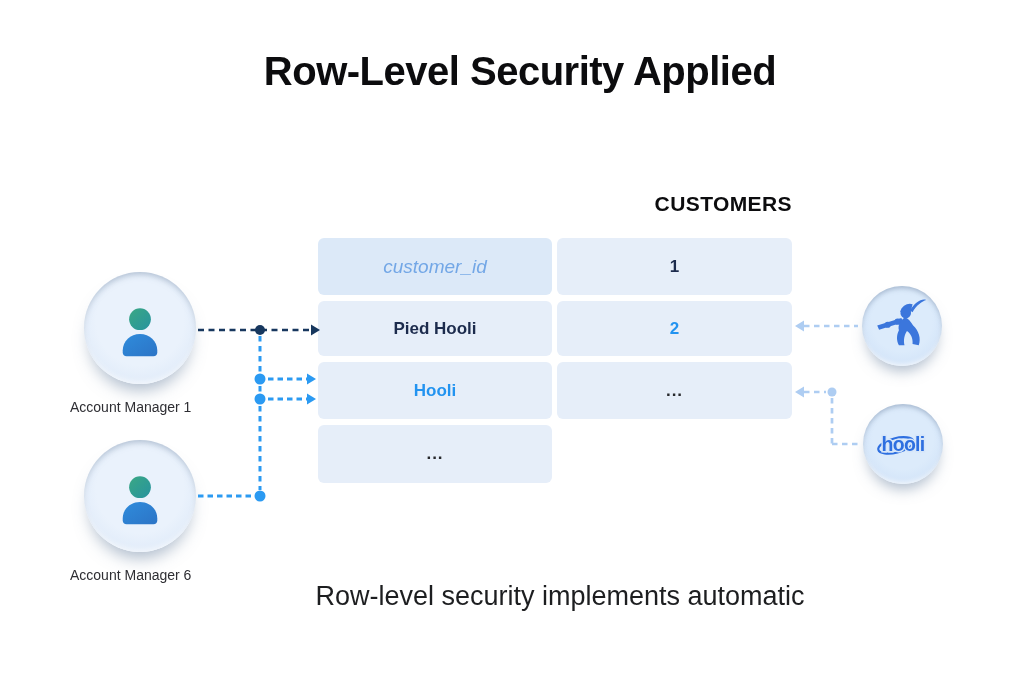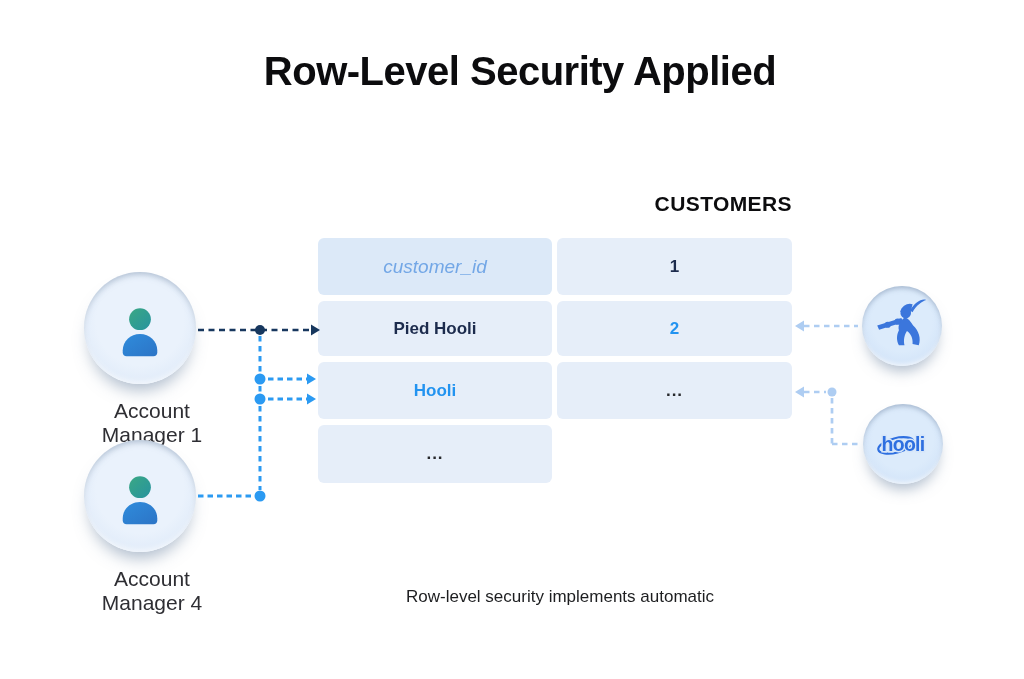--- a/index.html
+++ b/index.html
@@ -36,38 +36,38 @@
     background:radial-gradient(circle at 50% 44%, #eaf2fc 52%, #d6e4f6 100%);
     box-shadow:0 12px 16px -6px rgba(96,121,153,0.5),
                inset 0 4px 6px -2px rgba(126,146,172,0.55),
                inset 0 -3px 6px -2px rgba(255,255,255,0.9);
     display:flex; align-items:center; justify-content:center;
   }
   .avatar svg { margin-top:8px; }
   .avatar-1 { top:272px; left:84px; }
   .avatar-2 { top:440px; left:84px; }
   .actor-label {
-    position:absolute; left:70px; width:164px; text-align:center;
-    font-size:21px; color:var(--label-ink);
+    position:absolute; left:70px; width:164px; text-align:left;
+    font-size:14px; color:var(--label-ink);
   }
   .actor-label-1 { top:399px; }
   .actor-label-2 { top:567px; }
   .logo-circle {
     position:absolute; width:80px; height:80px; border-radius:50%;
     background:radial-gradient(circle at 50% 44%, #dcebfb 50%, #c9ddf6 100%);
     box-shadow:0 10px 14px -5px rgba(96,121,153,0.5),
                inset 0 3px 5px -1px rgba(120,140,168,0.55),
                inset 0 -3px 5px -2px rgba(255,255,255,0.9);
     display:flex; align-items:center; justify-content:center;
   }
   .logo-piedpiper { top:286px; left:862px; }
   .logo-hooli { top:404px; left:863px; }
   .caption {
     position:absolute; top:581px; left:96px; width:928px; text-align:center;
-    font-size:17px; line-height:31px; color:var(--caption-ink);
+    font-size:27px; line-height:31px; color:var(--caption-ink);
   }
   .connectors { position:absolute; top:0; left:0; pointer-events:none; }
 </style>
 </head>
 <body>
 
 <div class="canvas">
 
   <svg width="0" height="0" style="position:absolute" aria-hidden="true">
     <defs>
@@ -103,21 +103,21 @@
     </svg>
   </div>
   <div class="actor-label actor-label-1">Account Manager 1</div>
 
   <div class="avatar avatar-2">
     <svg width="64" height="64" viewBox="0 0 100 100">
       <circle cx="50" cy="30" r="17" fill="url(#grad-head)"></circle>
       <path d="M50,53 c15,0 27,11 27,26 l0,3 c0,3.5 -2.5,6 -6,6 l-42,0 c-3.5,0 -6,-2.5 -6,-6 l0,-3 c0,-15 12,-26 27,-26 z" fill="url(#grad-body)"></path>
     </svg>
   </div>
-  <div class="actor-label actor-label-2">Account Manager 4</div>
+  <div class="actor-label actor-label-2">Account Manager 6</div>
 
   <div class="logo-circle logo-piedpiper">
     <svg width="62" height="62" viewBox="0 0 100 100">
       <g style="fill:var(--logo-blue)">
         <path d="M63,25 C70,12 82,5 89,8 C83,10 73,16 67,28 Z"></path>
         <path d="M47,27 C50,17 60,12 67,15 L63,31 Z"></path>
         <circle cx="56" cy="29" r="8.5"></circle>
         <path d="M10,49 L49,37 L52,44 L13,56 Z"></path>
         <circle cx="27" cy="48" r="5"></circle>
         <circle cx="43" cy="43" r="5"></circle>

